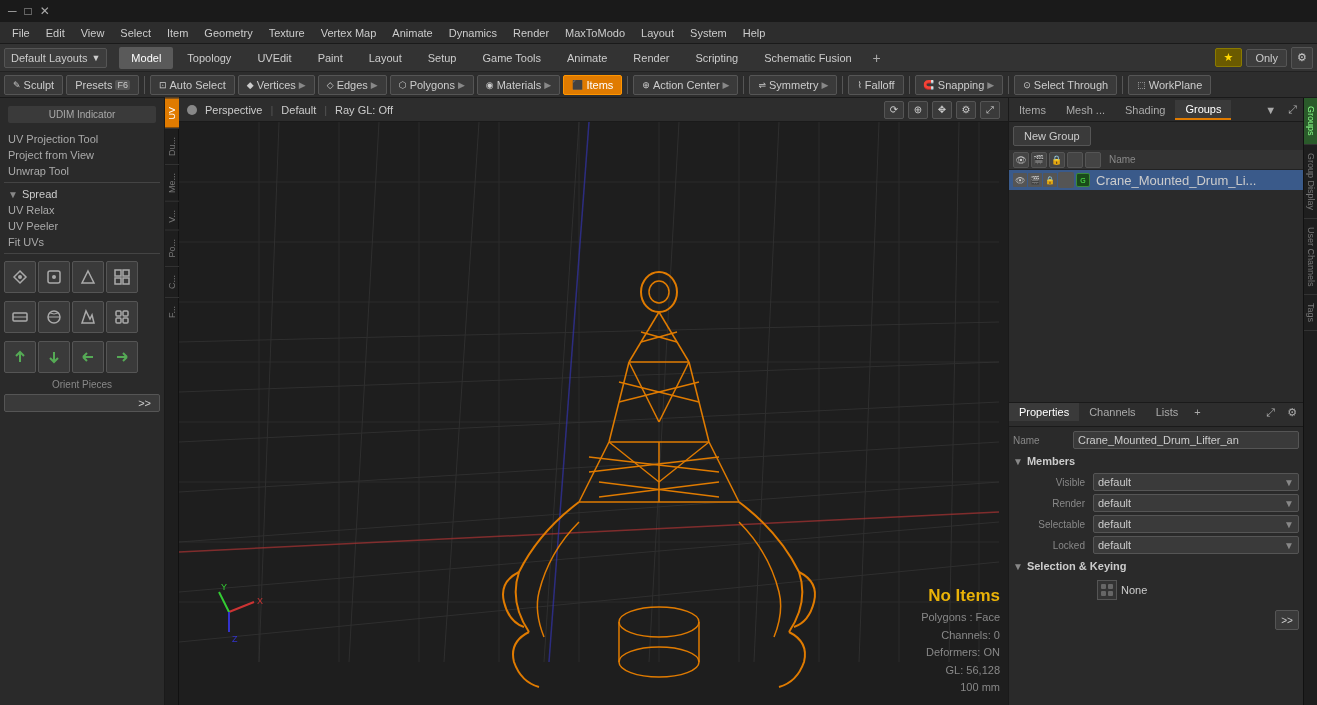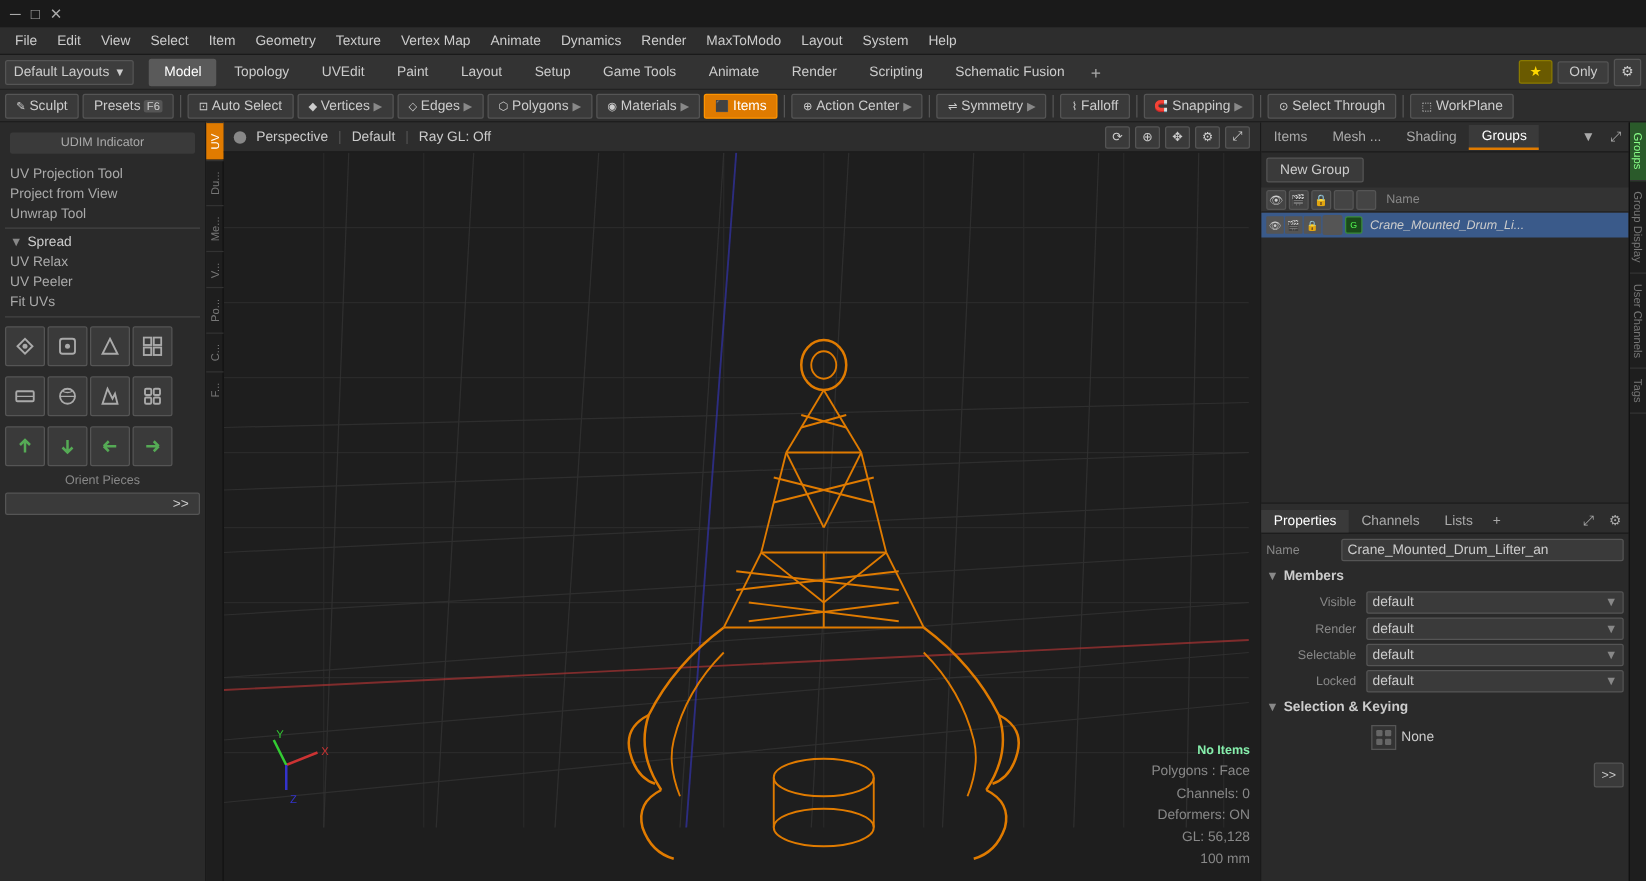--- a/index.html
+++ b/index.html
@@ -64,21 +64,21 @@
     #viewport-header { height: 24px; background: #2d2d2d; display: flex; align-items: center; padding: 0 8px; gap: 8px; border-bottom: 1px solid #1a1a1a; }
     .viewport-dot { width: 8px; height: 8px; border-radius: 50%; background: #555; }
     .viewport-label { font-size: 11px; color: #ccc; }
     #viewport-tools { margin-left: auto; display: flex; gap: 4px; }
     .vp-tool-btn { width: 20px; height: 18px; background: #3a3a3a; border: 1px solid #555; border-radius: 2px; display: flex; align-items: center; justify-content: center; cursor: pointer; font-size: 10px; color: #ccc; }
     
     #viewport { flex: 1; background: #1a1a1a; position: relative; overflow: hidden; }
     
     
     #viewport-info { position: absolute; bottom: 8px; right: 8px; text-align: right; font-size: 11px; color: #888; line-height: 1.6; }
-    #no-items { color: #86efac; font-size: 10px; font-weight: bold; }
+    #no-items { color: #eab308; font-size: 17px; font-weight: bold; }
     
     
     #right-panel { width: 295px; background: #2a2a2a; border-left: 1px solid #1a1a1a; display: flex; flex-direction: column; }
     
     
     #right-top-tabs { height: 24px; background: #2d2d2d; display: flex; align-items: center; border-bottom: 1px solid #1a1a1a; }
     .right-tab { padding: 3px 10px; font-size: 11px; color: #aaa; cursor: pointer; }
     .right-tab.active { background: #3a3a3a; color: #fff; border-bottom: 2px solid #e07b00; }
     .right-tab-dropdown { margin-left: auto; padding: 3px 6px; color: #aaa; cursor: pointer; }
     .right-expand { padding: 3px 6px; color: #aaa; cursor: pointer; }
@@ -93,25 +93,25 @@
     .groups-col-name { flex: 1; }
     .groups-col-icons { display: flex; gap: 2px; padding: 2px 4px; }
     
     #groups-list { flex: 1; overflow-y: auto; }
     .group-item { display: flex; align-items: center; padding: 2px 4px; cursor: pointer; }
     .group-item.selected { background: #3a5a8a; }
     .group-item-icons { display: flex; gap: 1px; align-items: center; }
     .gi-icon { width: 14px; height: 14px; background: #555; border-radius: 1px; display: flex; align-items: center; justify-content: center; font-size: 8px; }
     .gi-icon.eye { background: #555; }
     .gi-icon.render { background: #555; }
-    .group-name { flex: 1; font-size: 10px; color: #ccc; margin-left: 4px; overflow: hidden; text-overflow: ellipsis; white-space: nowrap; font-style: italic; }
+    .group-name { flex: 1; font-size: 13px; color: #ccc; margin-left: 4px; overflow: hidden; text-overflow: ellipsis; white-space: nowrap; }
     
     
     #properties-panel { flex: 1; border-top: 1px solid #1a1a1a; display: flex; flex-direction: column; }
-    #prop-tabs { height: 24px; background: #2d2d2d; display: flex; align-items: flex-end; border-bottom: 1px solid #1a1a1a; }
+    #prop-tabs { height: 24px; background: #2d2d2d; display: flex; align-items: flex-start; border-bottom: 1px solid #1a1a1a; }
     .prop-tab { padding: 3px 10px; font-size: 11px; color: #aaa; cursor: pointer; }
     .prop-tab.active { background: #3a3a3a; color: #fff; }
     .prop-tab-plus { padding: 3px 6px; color: #aaa; cursor: pointer; }
     .prop-tab-expand { margin-left: auto; padding: 3px 6px; color: #aaa; cursor: pointer; }
     .prop-tab-gear { padding: 3px 6px; color: #aaa; cursor: pointer; }
     
     #prop-content { padding: 4px; flex: 1; overflow-y: auto; }
     .prop-name-row { display: flex; align-items: center; margin-bottom: 4px; }
     .prop-name-label { font-size: 10px; color: #888; width: 60px; }
     .prop-name-value { flex: 1; background: #3a3a3a; border: 1px solid #555; border-radius: 2px; padding: 2px 4px; font-size: 11px; color: #ccc; }

